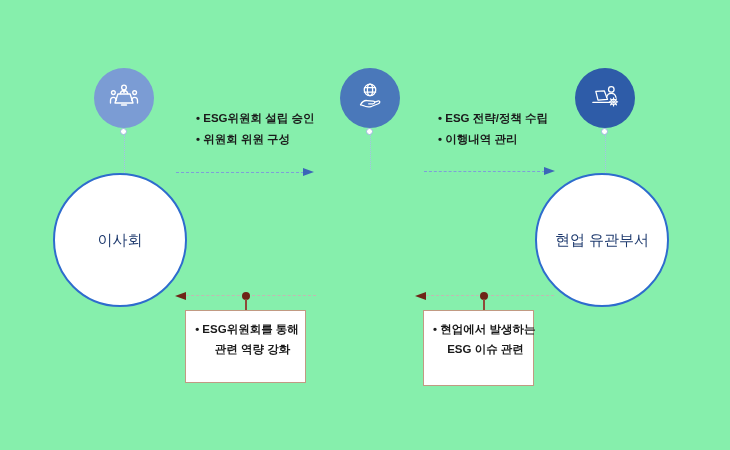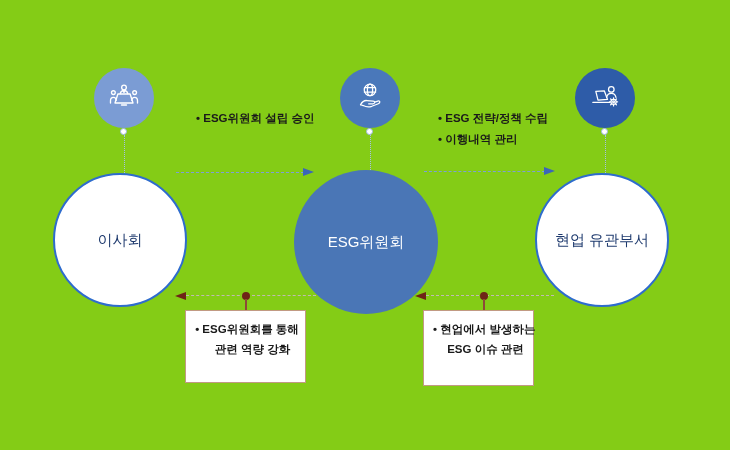--- a/index.html
+++ b/index.html
@@ -1,17 +1,17 @@
 <!DOCTYPE html>
 <html><head>
 <meta charset="utf-8">
 <style>
   html,body { margin:0; padding:0; background:#ffffff; }
   .stage {
-    position:relative; width:730px; height:450px; background:#84cc16;
+    position:relative; width:730px; height:450px; background:#86efac;
     font-family:"Liberation Sans", sans-serif; overflow:hidden;
   }
   .abs { position:absolute; }
 
   
   .icon-circle {
     width:60px; height:60px; border-radius:50%;
     display:flex; align-items:center; justify-content:center;
   }
   .ic1 { background:#7b9cd4; }
@@ -98,37 +98,35 @@
   <div class="abs dotline-v" style="left:123.5px; top:135px; height:38px;"></div>
 
   <div class="abs ring" style="left:366px; top:128px;"></div>
   <div class="abs dotline-v" style="left:369.5px; top:135px; height:35px;"></div>
 
   <div class="abs ring" style="left:601px; top:128px;"></div>
   <div class="abs dotline-v" style="left:604.5px; top:135px; height:38px;"></div>
 
   <div class="abs ann" style="left:196px; top:108px;">
     <div>• ESG위원회 설립 승인</div>
+    <div>• 위원회 위원 구성</div>
   </div>
   <div class="abs ann" style="left:438px; top:108px;">
     <div>• ESG 전략/정책 수립</div>
     <div>• 이행내역 관리</div>
   </div>
 
   <div class="abs fwd-line" style="left:176px; top:172px; width:128px;"></div>
   <div class="abs fwd-head" style="left:303px; top:167.5px;"></div>
 
   <div class="abs fwd-line" style="left:424px; top:171px; width:121px;"></div>
   <div class="abs fwd-head" style="left:544px; top:166.5px;"></div>
 
   <div class="abs node outline" style="left:53px; top:173px; width:134px; height:134px;">
     <span>이사회</span>
-  </div>
-  <div class="abs node filled" style="left:294px; top:170px; width:144px; height:144px;">
-    <span>ESG위원회</span>
   </div>
   <div class="abs node outline" style="left:535px; top:173px; width:134px; height:134px;">
     <span>현업 유관부서</span>
   </div>
 
   <div class="abs fb-head" style="left:175px; top:291.5px;"></div>
   <div class="abs fb-line" style="left:186px; top:295px; width:130px;"></div>
   <div class="abs fb-dot" style="left:242px; top:292px;"></div>
   <div class="abs stem" style="left:245.3px; top:299px; height:11px;"></div>
 

